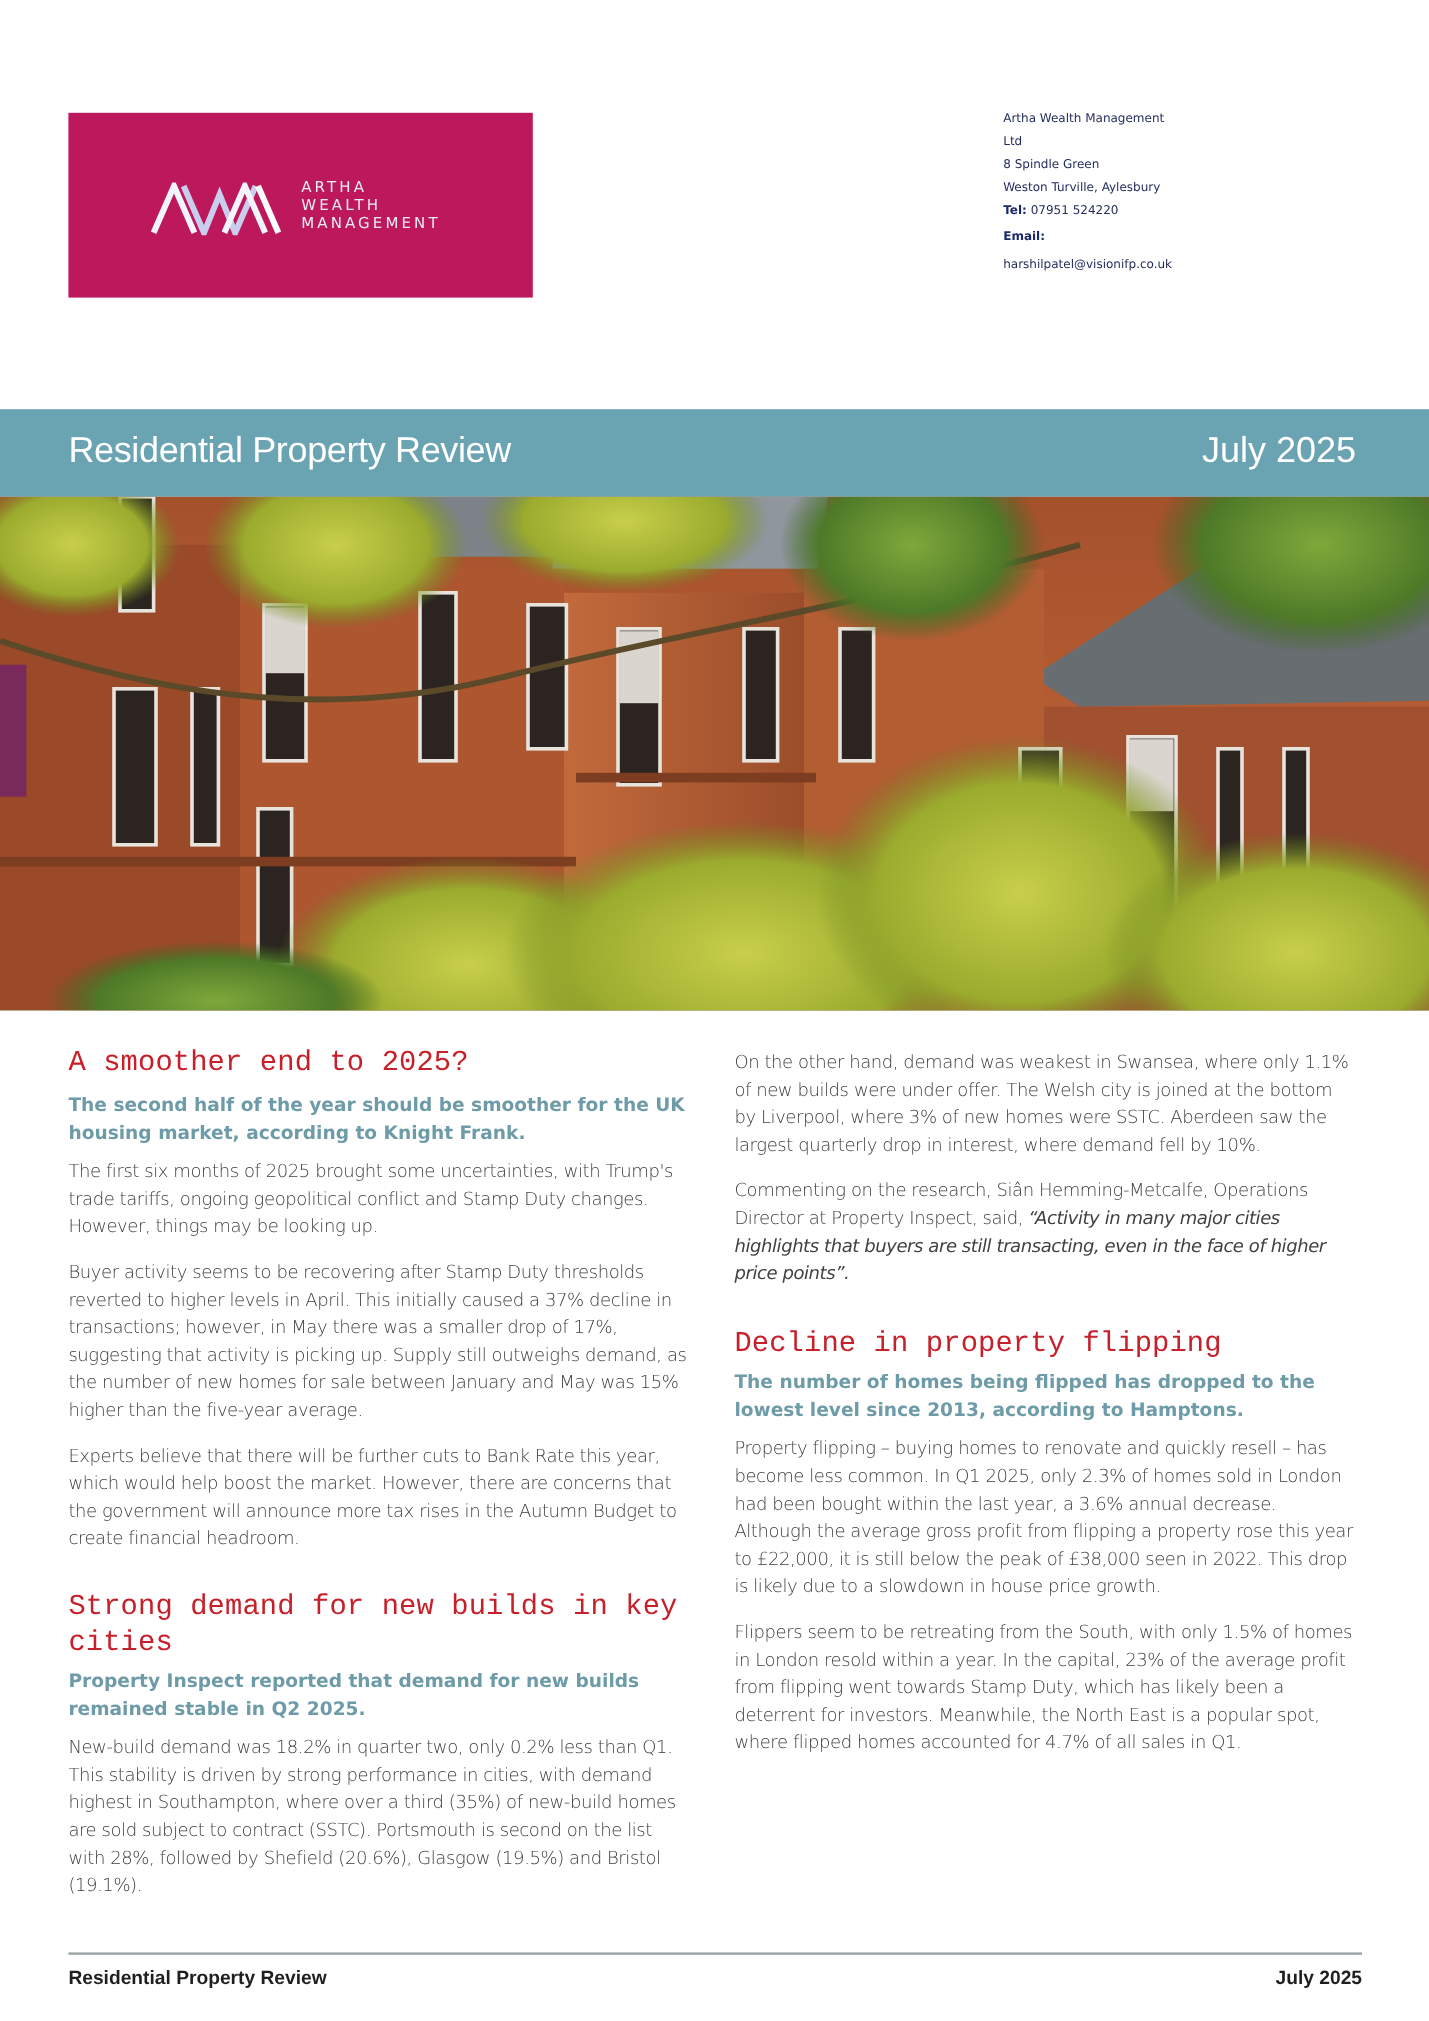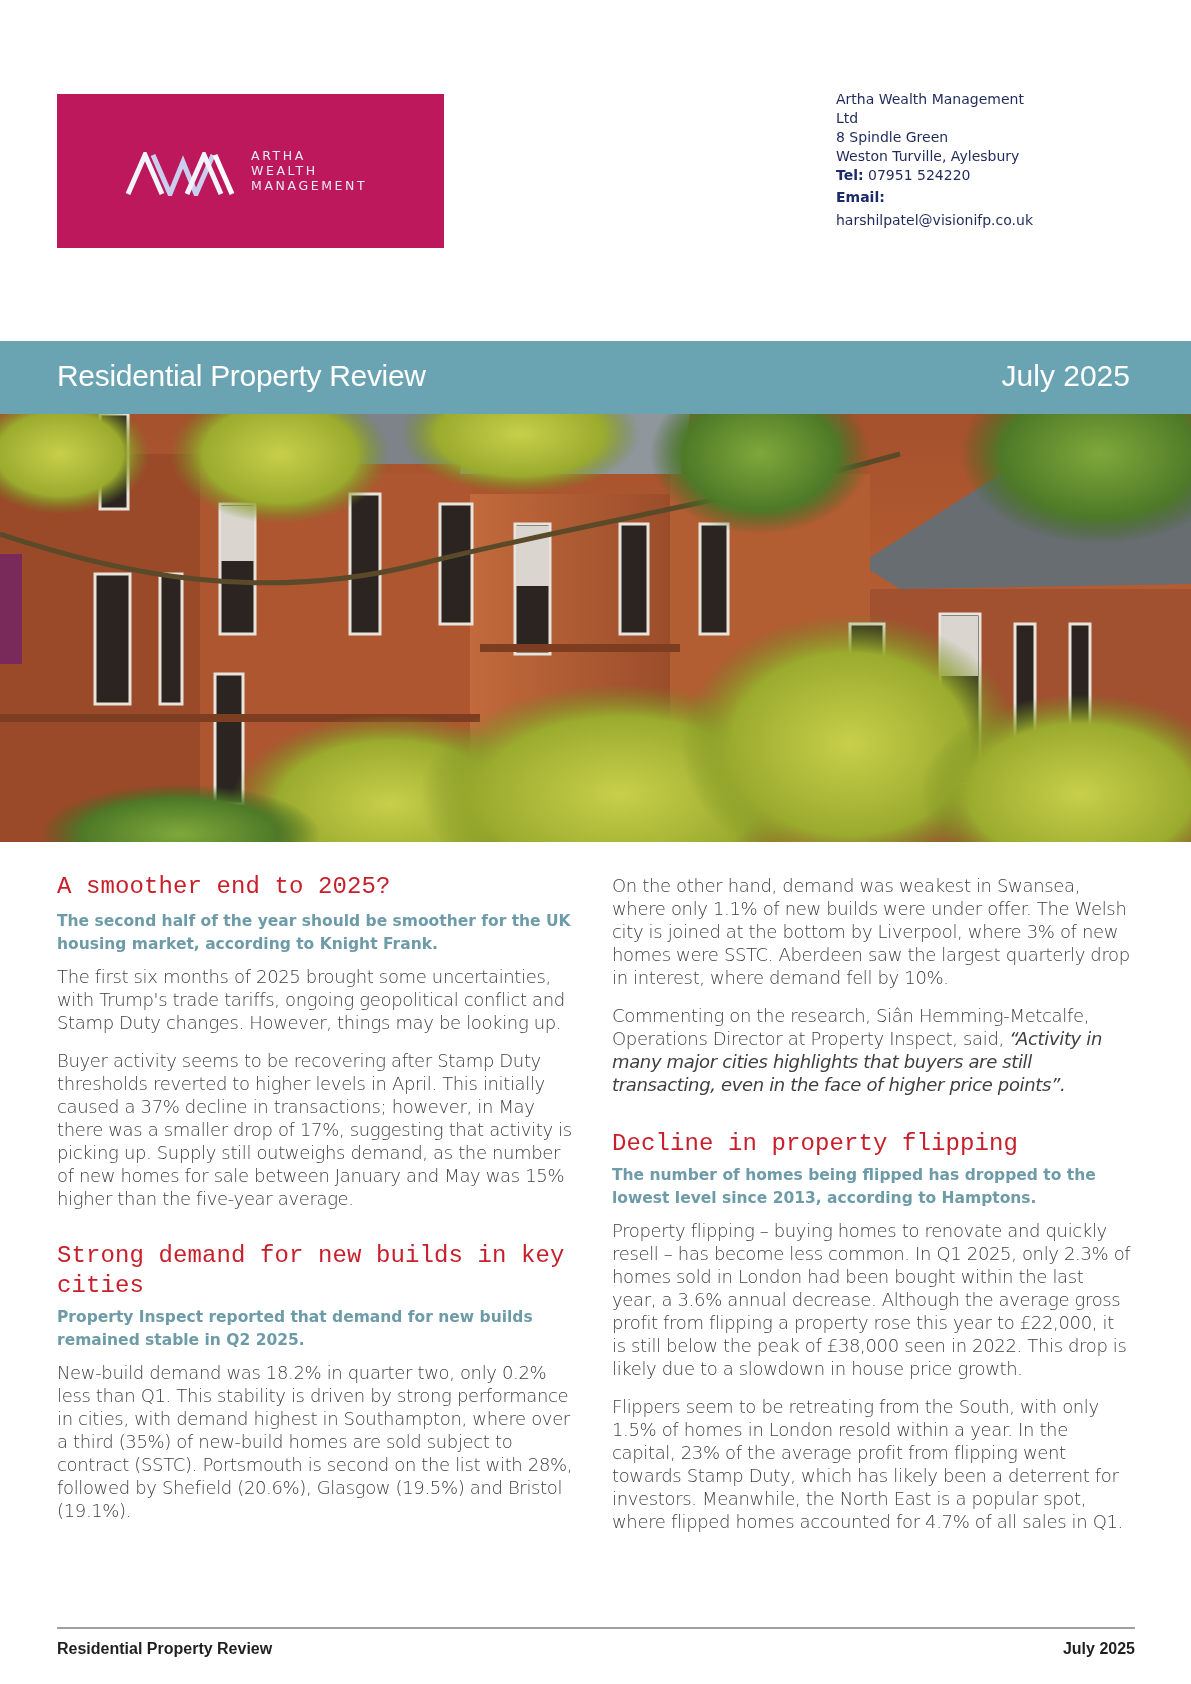--- a/index.html
+++ b/index.html
@@ -13,21 +13,21 @@
   .logo-mark { position: absolute; left: 68px; top: 58px; width: 110px; height: 44px; }
   .logo-text {
     position: absolute; left: 194px; top: 54px;
     color: #e8ebf7; font-family: "DejaVu Sans", sans-serif; font-size: 12.5px;
     letter-spacing: 2.6px; line-height: 15px;
   }
   .logo-text span { display: block; }
 
   .contact {
     position: absolute; left: 836px; top: 90px; width: 300px;
-    color: #1f2a5a; font-family: "DejaVu Sans", sans-serif; font-size: 14px; line-height: 19px;
+    color: #1f2a5a; font-family: "DejaVu Sans", sans-serif; font-size: 10px; line-height: 19px;
   }
   .contact .addr span { display: block; }
   .contact .tel { }
   .contact b { font-weight: bold; color: #1b2a6a; }
   .contact .email-val { margin-top: 4px; display: block; }
 
   .banner {
     position: absolute; left: 0; top: 341px; width: 1191px; height: 73px;
     background: #6aa4b2;
   }
@@ -51,21 +51,21 @@
   h2.sec {
     font-family: Liberation Mono, monospace; font-weight: normal;
     color: #c8202a; font-size: 24px; line-height: 30px; letter-spacing: 0.1px;
   }
   .standfirst {
     color: #6d9ba8; font-family: "DejaVu Sans", sans-serif; font-weight: bold;
     font-size: 15.5px; line-height: 23px; margin-top: 8px;
   }
   p.body {
     color: #404040; font-family: "DejaVu Sans", sans-serif; font-weight: 300;
-    font-size: 18px; line-height: 23px; margin-top: 9px; letter-spacing: -0.35px;
+    font-size: 15px; line-height: 23px; margin-top: 9px; letter-spacing: -0.35px;
   }
   p.body + p.body { margin-top: 15px; }
   p.body i { font-style: italic; }
 
   .footer-line {
     position: absolute; left: 57px; top: 1627px; width: 1078px; height: 2px; background: #9ba3a6;
   }
   .footer-left, .footer-right {
     position: absolute; top: 1640px; color: #1f1f1f;
     font-family: "Liberation Sans", sans-serif; font-size: 16px; font-weight: bold; font-stretch: condensed;
@@ -193,20 +193,21 @@
     <ellipse cx="180" cy="420" rx="140" ry="50" fill="url(#leaf2)"></ellipse>
   </svg>
 </div>
 
 <div class="col col-left">
   <section>
     <h2 class="sec">A smoother end to 2025?</h2>
     <div class="standfirst">The second half of the year should be smoother for the UK housing market, according to Knight Frank.</div>
     <p class="body">The first six months of 2025 brought some uncertainties, with Trump's trade tariffs, ongoing geopolitical conflict and Stamp Duty changes. However, things may be looking up.</p>
     <p class="body">Buyer activity seems to be recovering after Stamp Duty thresholds reverted to higher levels in April. This initially caused a 37% decline in transactions; however, in May there was a smaller drop of 17%, suggesting that activity is picking up. Supply still outweighs demand, as the number of new homes for sale between January and May was 15% higher than the five-year average.</p>
+    <p class="body">Experts believe that there will be further cuts to Bank Rate this year, which would help boost the market. However, there are concerns that the government will announce more tax rises in the Autumn Budget to create financial headroom.</p>
   </section>
   <section style="margin-top:31px;">
     <h2 class="sec">Strong demand for new builds in key cities</h2>
     <div class="standfirst" style="margin-top:5px;">Property Inspect reported that demand for new builds remained stable in Q2 2025.</div>
     <p class="body">New-build demand was 18.2% in quarter two, only 0.2% less than Q1. This stability is driven by strong performance in cities, with demand highest in Southampton, where over a third (35%) of new-build homes are sold subject to contract (SSTC). Portsmouth is second on the list with 28%, followed by Shefield (20.6%), Glasgow (19.5%) and Bristol (19.1%).</p>
   </section>
 </div>
 
 <div class="col col-right">
   <section>

